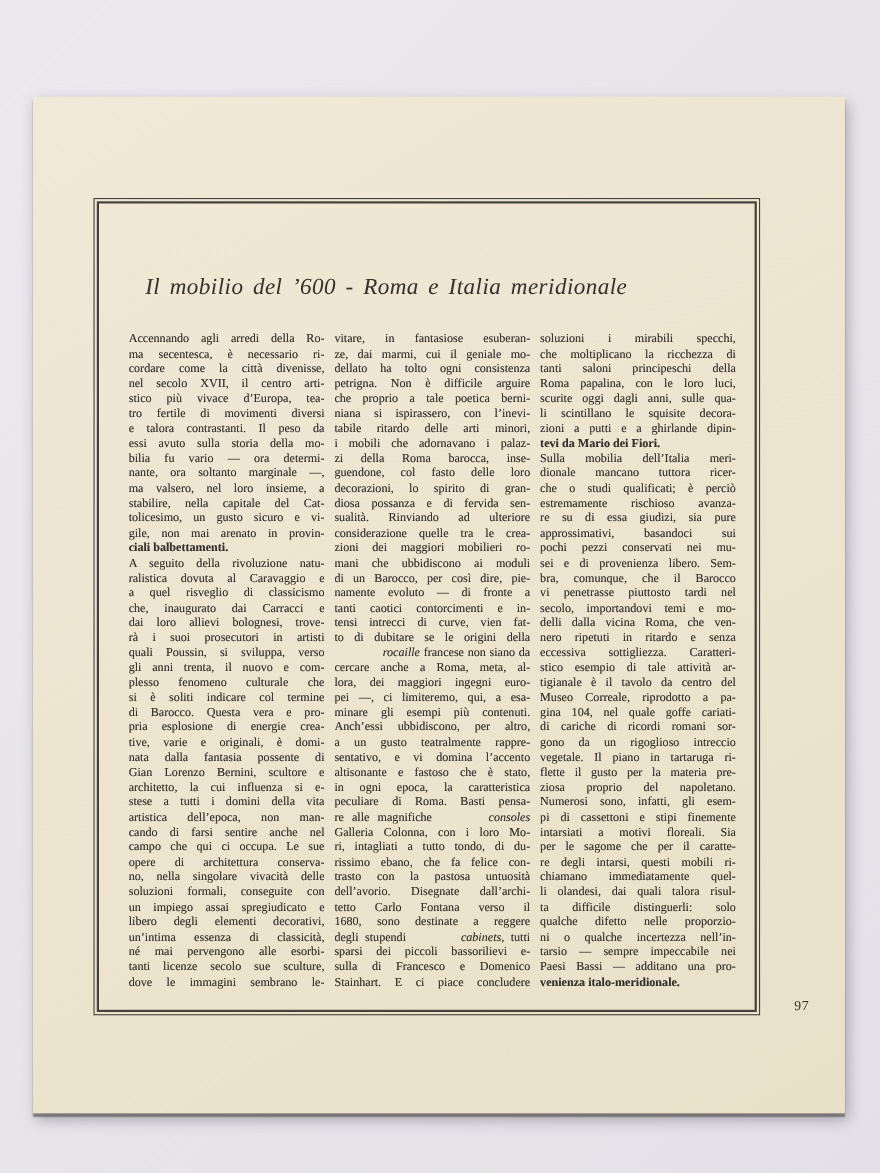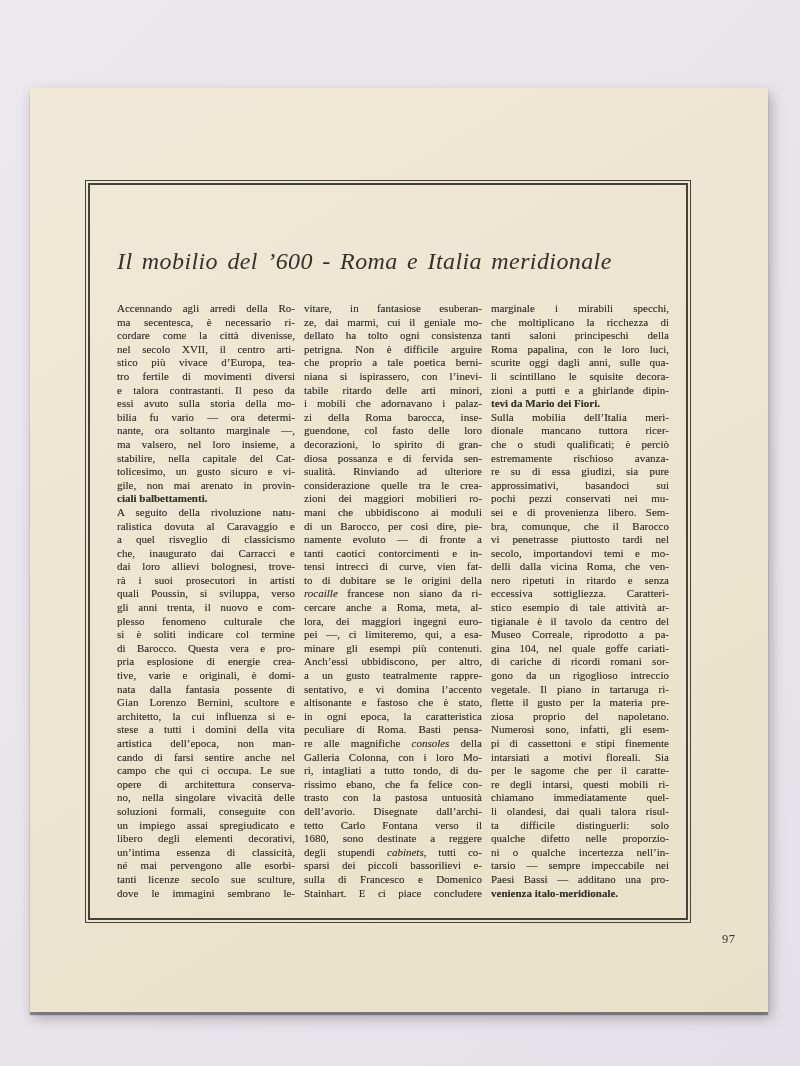--- a/index.html
+++ b/index.html
@@ -26,26 +26,26 @@
     border: 1px solid var(--frame, #45423a);
     padding: 2px;
   }
   .frame-inner {
     width: 100%; height: 100%;
     box-sizing: border-box;
     border: 2px solid var(--frame, #45423a);
   }
   .title {
     position: absolute;
-    left: 87px; top: 160px;
+    left: 102px; top: 160px;
     margin: 0;
     font-family: "Liberation Serif", "DejaVu Serif", serif;
     font-style: italic;
     font-weight: normal;
-    font-size: 24px;
+    font-size: 21px;
     letter-spacing: 0.4px;
     word-spacing: 3px;
     color: var(--ink, #34302a);
   }
   .columns {
     position: absolute;
     left: 87px; top: 214px;
     width: 552px;
     display: flex;
     justify-content: space-between;
@@ -60,28 +60,27 @@
     height: 13.6px;
     line-height: 13.6px;
     overflow: hidden;
     text-align: justify;
     text-align-last: justify;
   }
   .line.unjust {
     text-align-last: left;
     font-weight: bold;
   }
-  .line i { font-style: italic; }
+  .line i { font-style: italic; margin-left: 44px; }
   .pagenum {
     position: absolute;
     left: 692px; top: 819px;
     font-size: 12.5px;
     letter-spacing: 0.5px;
     color: var(--ink, #34302a);
-    margin-top: 25px;
   }
 </style>
 </head>
 <body style="--background: #e8e5ea; --paper: #ede5d0; --ink: #34302a; --frame: #45423a;">
 
 <div class="paper">
   <div class="frame-outer">
     <div class="frame-inner"></div>
   </div>
   <h1 class="title">Il mobilio del ’600 - Roma e Italia meridionale</h1>
@@ -172,21 +171,21 @@
         <div class="line"><span>trasto con la pastosa untuosità</span></div>
         <div class="line"><span>dell’avorio. Disegnate dall’archi-</span></div>
         <div class="line"><span>tetto Carlo Fontana verso il</span></div>
         <div class="line"><span>1680, sono destinate a reggere</span></div>
         <div class="line"><span>degli stupendi </span><i>cabinets</i><span>, tutti co-</span></div>
         <div class="line"><span>sparsi dei piccoli bassorilievi e-</span></div>
         <div class="line"><span>sulla di Francesco e Domenico</span></div>
         <div class="line"><span>Stainhart. E ci piace concludere</span></div>
       </div>
       <div class="column">
-        <div class="line"><span>marginale i mirabili specchi,</span></div>
+        <div class="line"><span>soluzioni i mirabili specchi,</span></div>
         <div class="line"><span>che moltiplicano la ricchezza di</span></div>
         <div class="line"><span>tanti saloni principeschi della</span></div>
         <div class="line"><span>Roma papalina, con le loro luci,</span></div>
         <div class="line"><span>scurite oggi dagli anni, sulle qua-</span></div>
         <div class="line"><span>li scintillano le squisite decora-</span></div>
         <div class="line"><span>zioni a putti e a ghirlande dipin-</span></div>
         <div class="line unjust"><span>tevi da Mario dei Fiori.</span></div>
         <div class="line"><span>Sulla mobilia dell’Italia meri-</span></div>
         <div class="line"><span>dionale mancano tuttora ricer-</span></div>
         <div class="line"><span>che o studi qualificati; è perciò</span></div>

